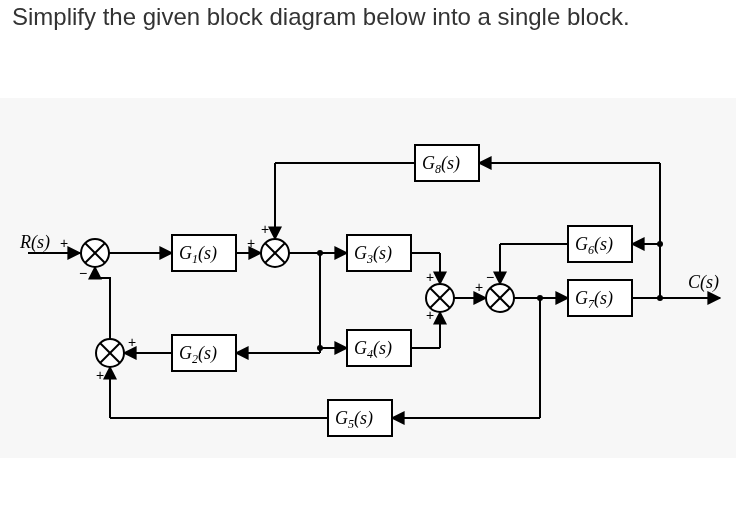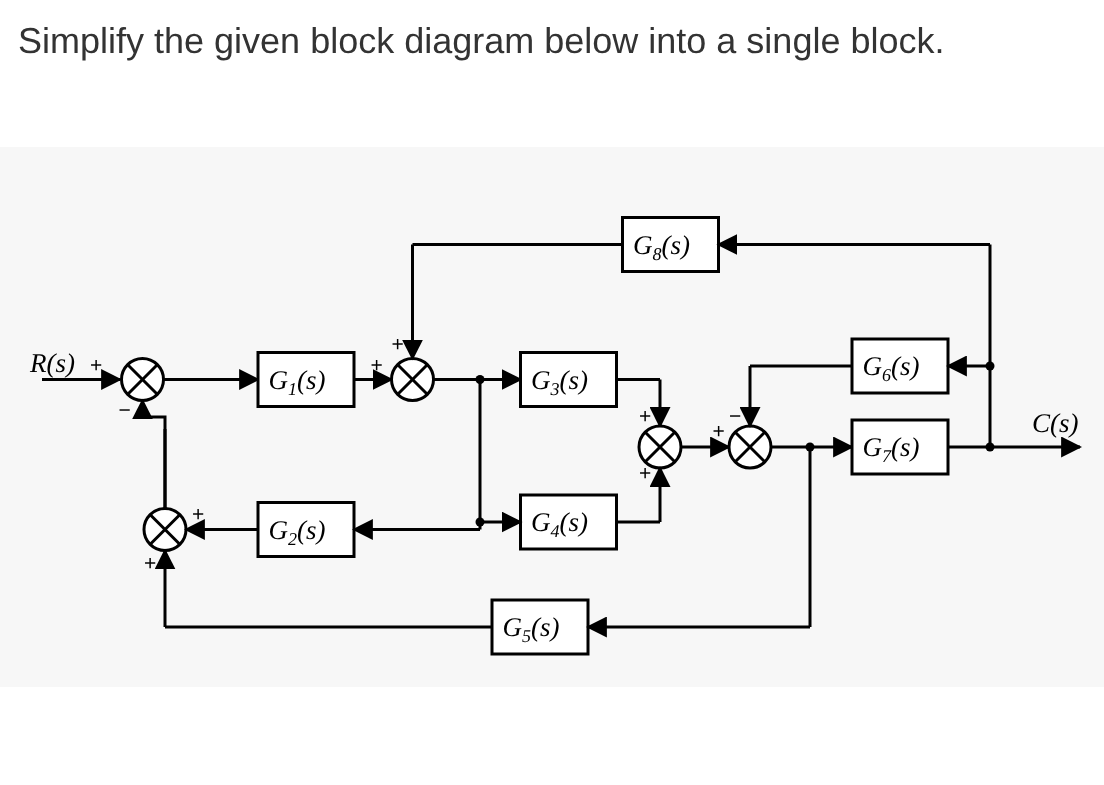--- a/index.html
+++ b/index.html
@@ -9,21 +9,21 @@
     background: #fff;
     color: #333;
   }
   .page {
     width: 736px;
     height: 523px;
     position: relative;
     box-sizing: border-box;
   }
   .question {
-    padding: 12px 12px 12px 12px;
+    padding: 1px 12px 12px 12px;
     font-size: 24px;
     line-height: 1.35;
     color: #333;
     font-weight: 400;
   }
   .diagram-area {
     position: absolute;
     left: 0;
     top: 98px;
     width: 736px;

